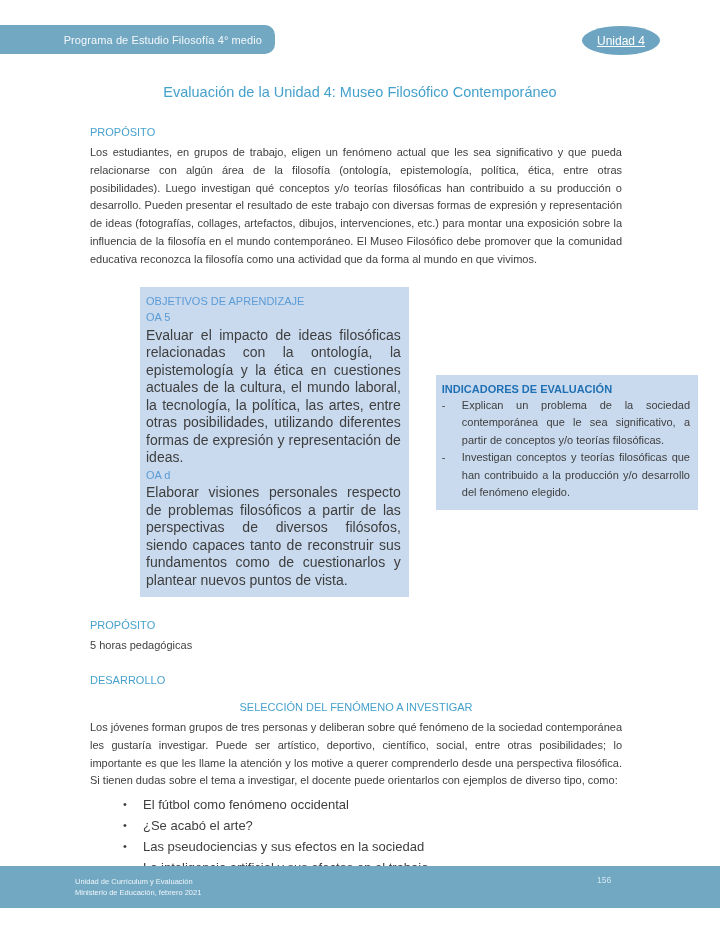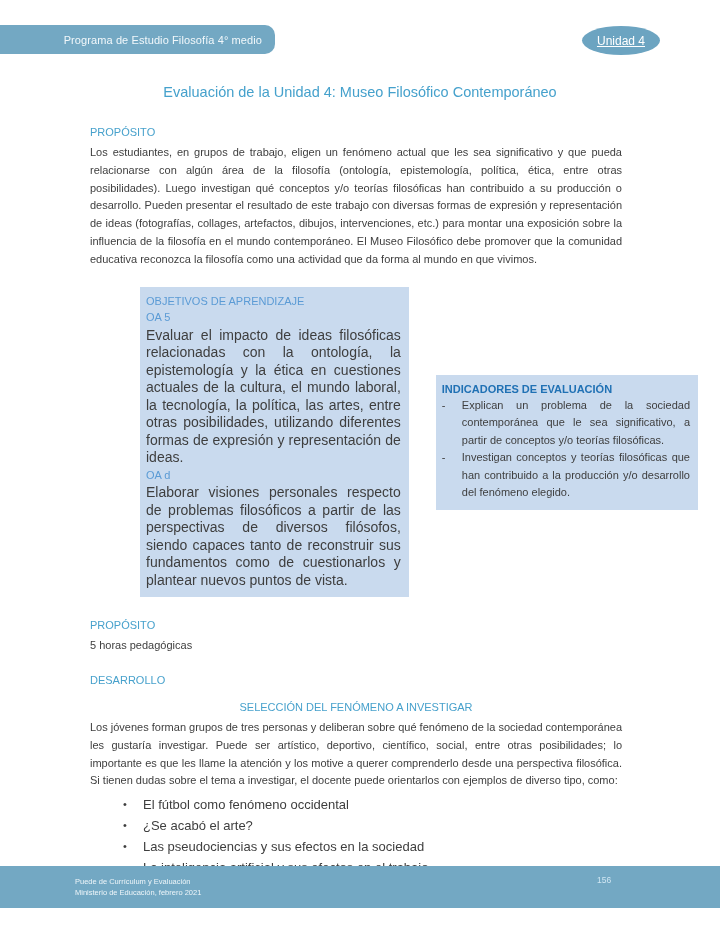--- a/index.html
+++ b/index.html
@@ -120,18 +120,18 @@
     <ul class="bullets">
       <li>El fútbol como fenómeno occidental</li>
       <li>¿Se acabó el arte?</li>
       <li>Las pseudociencias y sus efectos en la sociedad</li>
       <li>La inteligencia artificial y sus efectos en el trabajo</li>
     </ul>
 
   </div>
 
   <div class="footer">
-    <div>Puede de Currículum y Evaluación</div>
+    <div>Unidad de Currículum y Evaluación</div>
     <div>Ministerio de Educación, febrero 2021</div>
     <span class="footer-page">156</span>
   </div>
 
 </div>
 
 </body></html>

